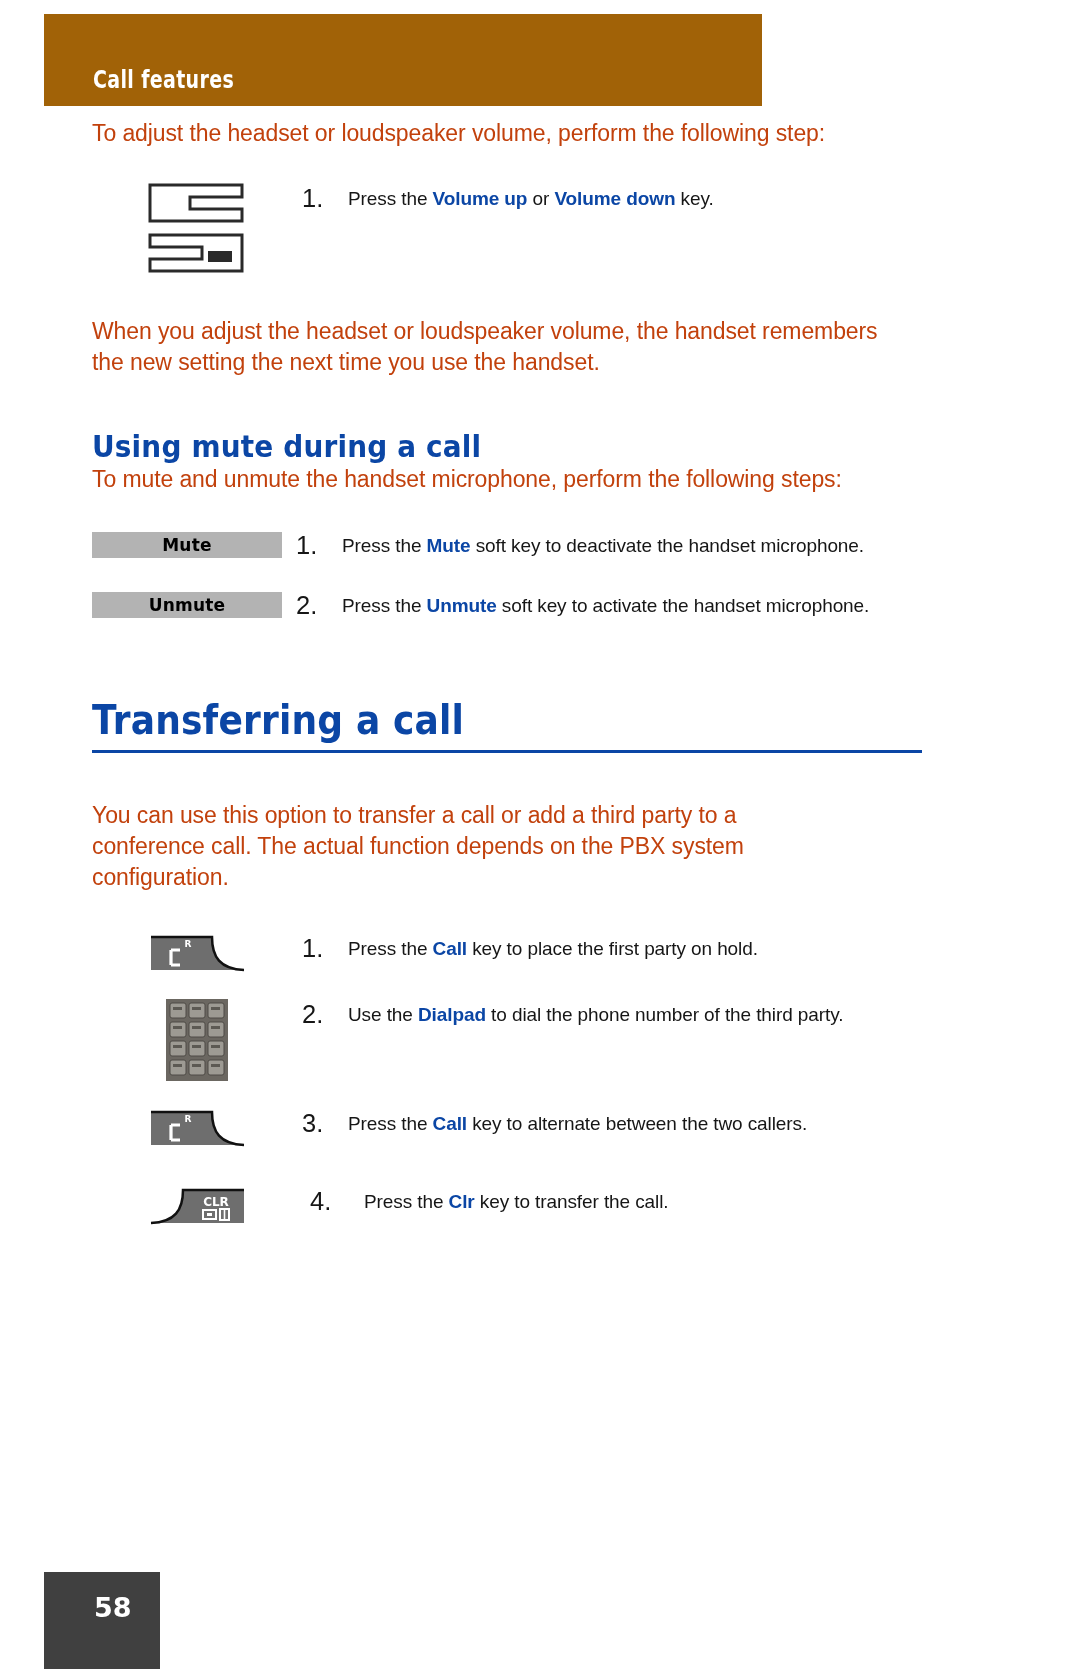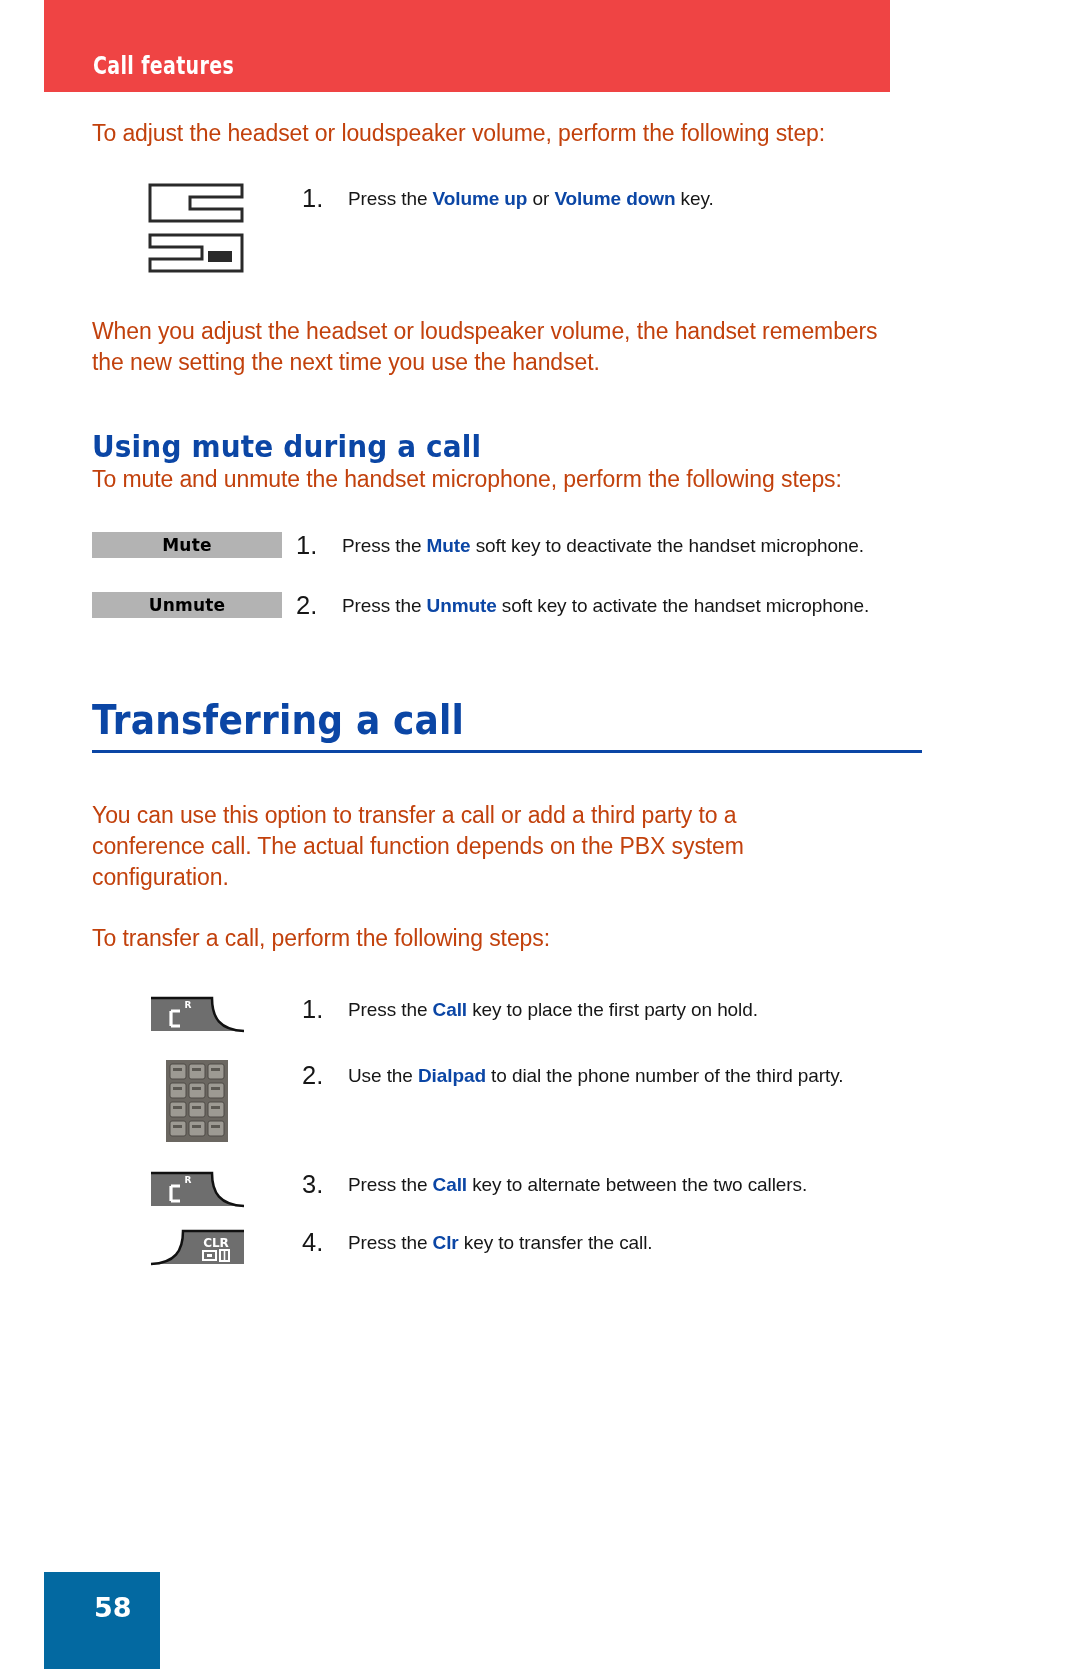--- a/index.html
+++ b/index.html
@@ -13,24 +13,24 @@
     position: relative;
     font-family: "Liberation Sans", sans-serif;
     color: #000000;
     overflow: hidden;
   }
 
   
   .header-band {
     position: absolute;
     left: 44px;
-    top: 0;
-    width: 846px;
+    top: 14px;
+    width: 718px;
     height: 92px;
-    background: #ef4444;
+    background: #a16207;
   }
   .header-band .header-title {
     position: absolute;
     left: 49px;
     bottom: 12px;
     color: #ffffff;
     font-size: 24px;
     font-weight: bold;
     letter-spacing: 0.4px;
     font-family: "DejaVu Sans", sans-serif;
@@ -143,21 +143,21 @@
   
   .callkey-icon, .clrkey-icon, .dialpad-icon { display: block; }
 
   
   .footer-band {
     position: absolute;
     left: 44px;
     bottom: 0;
     width: 116px;
     height: 97px;
-    background: #0369a1;
+    background: #404040;
   }
   .footer-band .page-number {
     position: absolute;
     left: 50px;
     top: 20px;
     color: #ffffff;
     font-size: 27px;
     font-weight: bold;
     font-family: "DejaVu Sans", sans-serif;
   }
@@ -213,21 +213,20 @@
     </div>
     <div class="step-num">2.</div>
     <div class="step-text"><span>Press the </span><span class="kw">Unmute</span><span> soft key to activate the handset microphone.</span></div>
   </div>
 
   <h1 class="chapter-heading" style="margin-top:76px;">Transferring a call</h1>
   <div class="chapter-rule"></div>
 
   <p class="body-text" style="margin-top:47px; width:760px;">You can use this option to transfer a call or add a third party to a conference call. The actual function depends on the PBX system configuration.</p>
 
-  <p class="body-text" style="margin-top:30px;">To transfer a call, perform the following steps:</p>
 
   <div class="step-row" style="margin-top:40px;">
     <div class="step-icon-cell">
       <svg class="callkey-icon" width="95" height="40" viewBox="0 0 95 40">
         <path d="M1,4 L62,4 C62,24 70,36 94,37 L1,37 Z" fill="#6E6E6E"></path>
         <path d="M1,4 L62,4 C62,24 70,36 94,37" fill="none" stroke="#111111" stroke-width="2.5"></path>
         <text x="38" y="14" font-family="DejaVu Sans, sans-serif" font-size="9" font-weight="bold" fill="#ffffff" text-anchor="middle">R</text>
         <path d="M21,17 L30,17 M21,17 L21,32 M21,32 L30,32" fill="none" stroke="#ffffff" stroke-width="3.2"></path>
       </svg>
     </div>
@@ -279,21 +278,21 @@
         <path d="M1,4 L62,4 C62,24 70,36 94,37 L1,37 Z" fill="#6E6E6E"></path>
         <path d="M1,4 L62,4 C62,24 70,36 94,37" fill="none" stroke="#111111" stroke-width="2.5"></path>
         <text x="38" y="14" font-family="DejaVu Sans, sans-serif" font-size="9" font-weight="bold" fill="#ffffff" text-anchor="middle">R</text>
         <path d="M21,17 L30,17 M21,17 L21,32 M21,32 L30,32" fill="none" stroke="#ffffff" stroke-width="3.2"></path>
       </svg>
     </div>
     <div class="step-num">3.</div>
     <div class="step-text"><span>Press the </span><span class="kw">Call</span><span> key to alternate between the two callers.</span></div>
   </div>
 
-  <div class="step-row" style="margin-top:18px;">
+  <div class="step-row" style="margin-top:38px;gap:8px;">
     <div class="step-icon-cell">
       <svg class="clrkey-icon" width="95" height="40" viewBox="0 0 95 40">
         <path d="M94,4 L33,4 C33,24 25,36 1,37 L94,37 Z" fill="#6E6E6E"></path>
         <path d="M94,4 L33,4 C33,24 25,36 1,37" fill="none" stroke="#111111" stroke-width="2.5"></path>
         <text x="66" y="20" font-family="DejaVu Sans, sans-serif" font-size="12" font-weight="bold" fill="#ffffff" text-anchor="middle">CLR</text>
         <rect x="53" y="24" width="13" height="9" fill="none" stroke="#ffffff" stroke-width="2"></rect>
         <rect x="57" y="27" width="5" height="3" fill="#ffffff"></rect>
         <path d="M70,23 L79,23 L79,34 L70,34 Z" fill="none" stroke="#ffffff" stroke-width="2"></path>
         <path d="M74.5,23 L74.5,34" stroke="#ffffff" stroke-width="1.6"></path>
       </svg>

